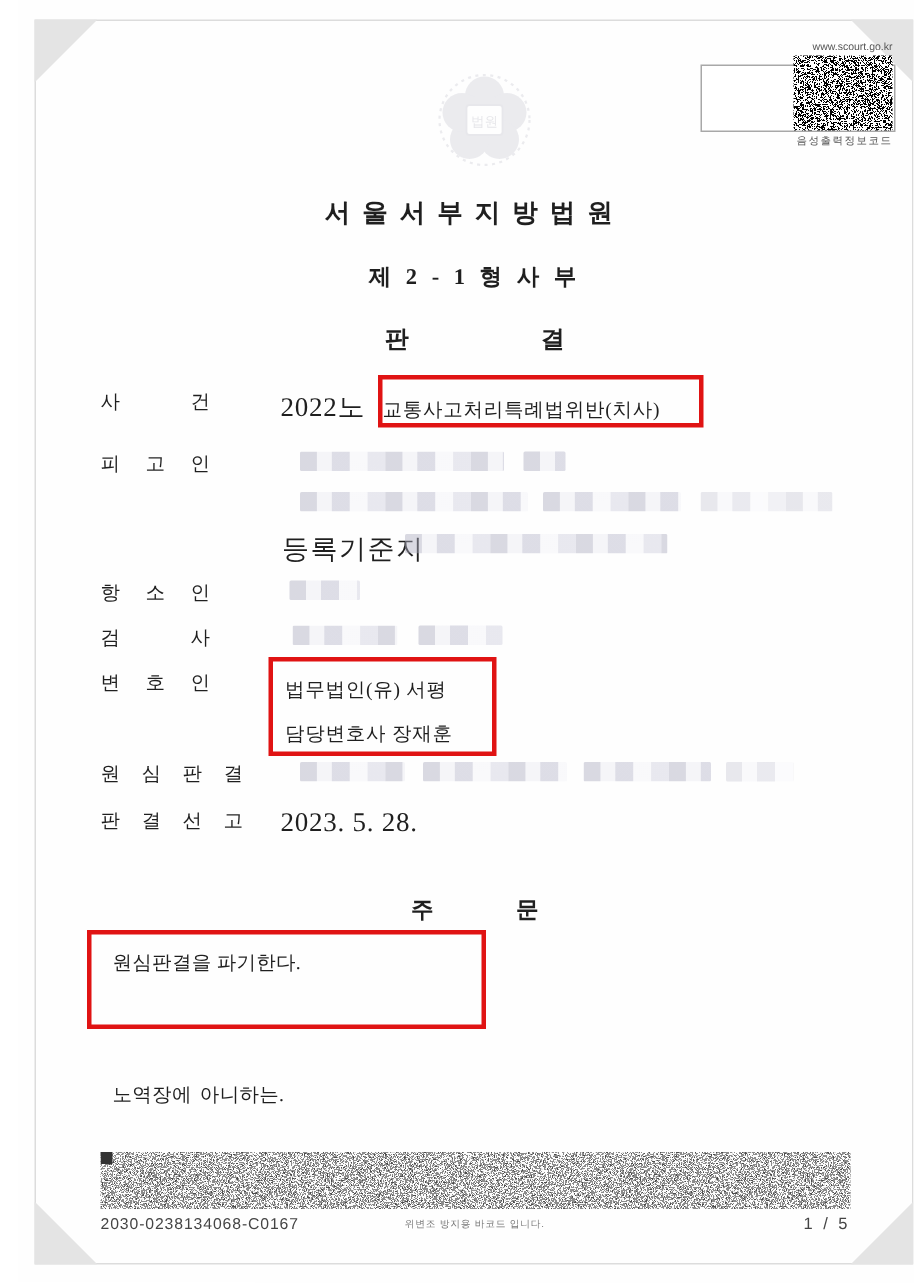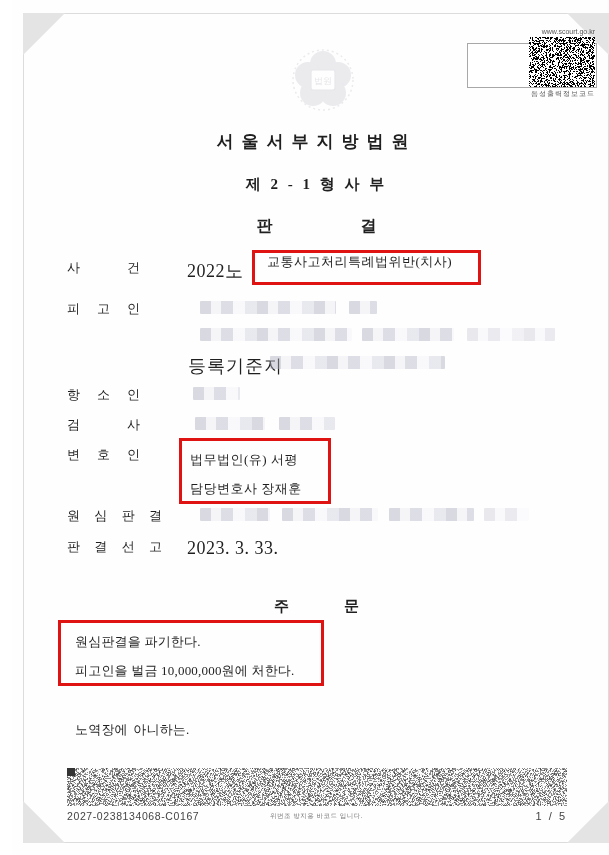--- a/index.html
+++ b/index.html
@@ -20,22 +20,22 @@
   .division{font-size:15px;font-weight:700;letter-spacing:3px;}
   .doc-title{font-size:16px;font-weight:700;display:flex;justify-content:center;gap:88px;}
   .heading{font-size:15px;font-weight:700;display:flex;justify-content:center;gap:55px;}
 
   .jlabel{display:flex;justify-content:space-between;font-size:13px;}
   .lw2{width:73px;}
   .lw4{width:95px;}
   .val{font-size:18px;letter-spacing:0.5px;}
 
   .redbox{border:3px solid #e01313;}
-  .charge-box{left:240px;top:250px;width:211px;height:29px;display:flex;align-items:flex-start;
-              padding-left:12px;font-size:13px;font-weight:500;letter-spacing:0.5px;}
+  .charge-box{left:240px;top:250px;width:211px;height:29px;display:flex;align-items:flex-end;
+              font-size:13px;font-weight:500;letter-spacing:0.5px;}
   .counsel-box{left:167px;top:438px;width:138px;height:56px;padding:4px 0 0 8px;
                font-size:13px;line-height:29px;letter-spacing:0.5px;}
   .order-box{left:46px;top:620px;width:246px;height:56px;padding:4px 0 0 14px;
              font-size:13px;line-height:29px;letter-spacing:0.2px;}
 
   .para{font-size:13px;letter-spacing:0.2px;word-spacing:2px;}
 
   .redact{position:absolute;height:13px;border-radius:1px;filter:blur(0.4px);
     background:linear-gradient(90deg,rgba(173,173,192,.45) 0 11px,rgba(214,214,228,.22) 11px 21px,
        rgba(188,188,206,.5) 21px 33px,rgba(226,226,238,.18) 33px 45px,rgba(198,198,216,.38) 45px 57px);
@@ -168,37 +168,36 @@
   <div class="redact" style="left:270px;top:508px;width:96px"></div>
   <div class="redact" style="left:377px;top:508px;width:85px"></div>
   <div class="redact lite" style="left:472px;top:508px;width:45px"></div>
 
   <div class="abs jlabel lw4" style="left:55px;top:538px">
       <span>판</span>
       <span>결</span>
       <span>선</span>
       <span>고</span>
     </div>
-  <div class="abs val" style="left:175px;top:538px">2023. 3. 33.</div>
+  <div class="abs val" style="left:175px;top:538px">2023. 5. 28.</div>
 
   <div class="abs heading" style="top:597px;left:0;right:0">
     <span>주</span>
     <span>문</span>
   </div>
 
   <div class="abs redbox order-box">
     <div>원심판결을 파기한다.</div>
-    <div>피고인을 벌금 10,000,000원에 처한다.</div>
   </div>
 
   <div class="abs para" style="left:63px;top:721px;width:500px">노역장에 아니하는.</div>
 
   <svg class="abs" style="left:55px;top:768px;width:500px;height:38px">
     <rect width="100%" height="100%" fill="#fdfdfd"></rect>
     <rect width="100%" height="100%" filter="url(#fNoiseBar)"></rect>
     <rect x="0" y="0" width="8" height="8" fill="#333"></rect>
   </svg>
 
-  <div class="abs footer-id" style="left:55px;top:810px">2027-0238134068-C0167</div>
+  <div class="abs footer-id" style="left:55px;top:810px">2030-0238134068-C0167</div>
   <div class="abs footer-note center" style="top:812px">위변조 방지용 바코드 입니다.</div>
   <div class="abs footer-page" style="left:495px;top:810px;width:60px;text-align:right">1 / 5</div>
 
 </div>
 
 </body></html>

